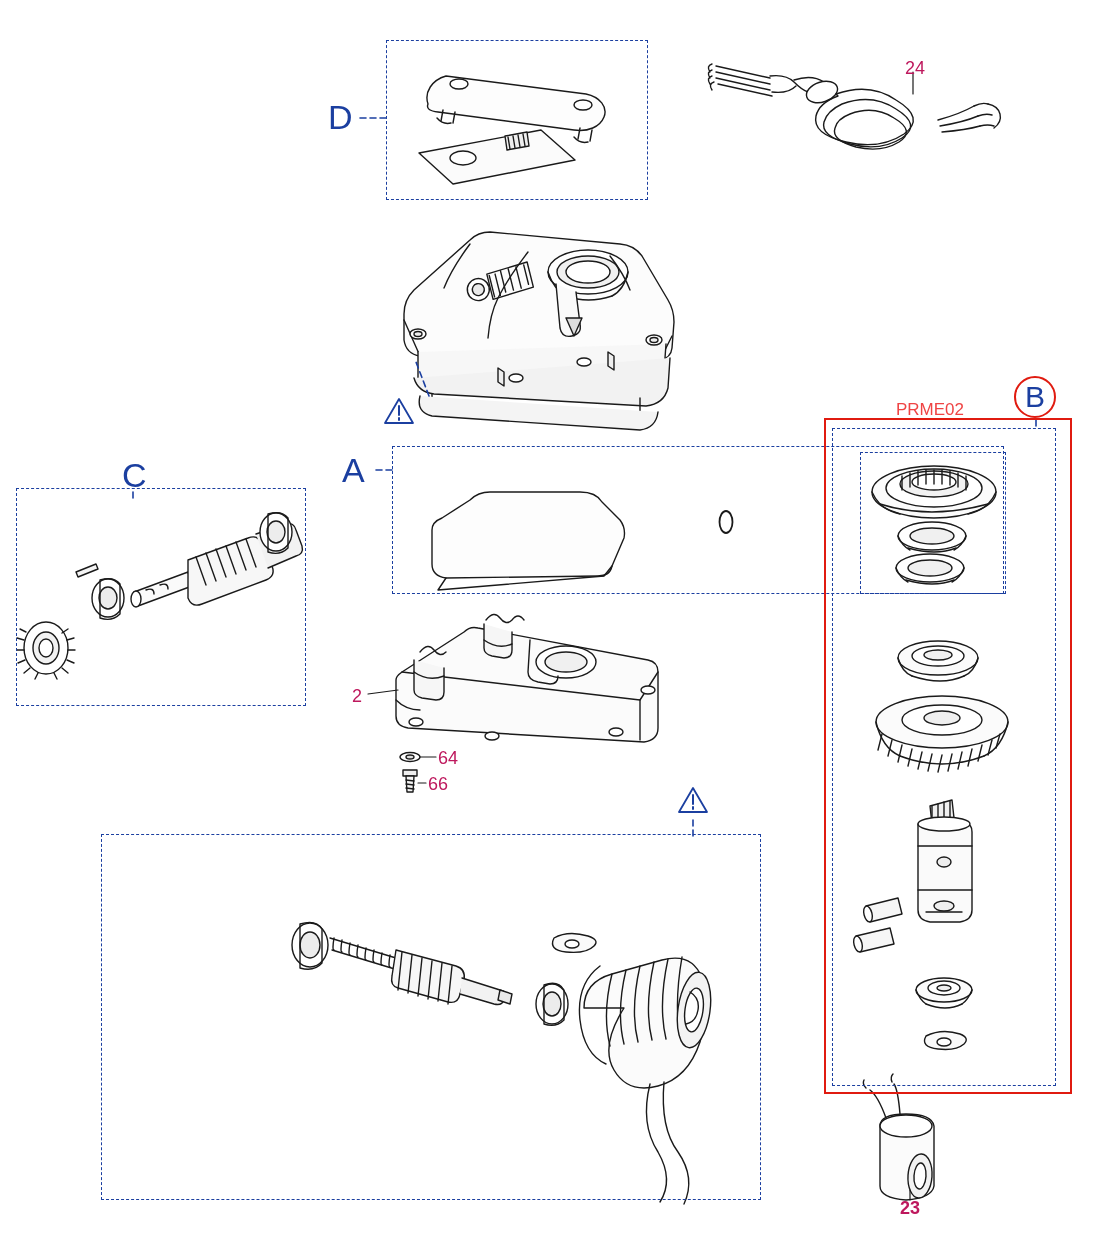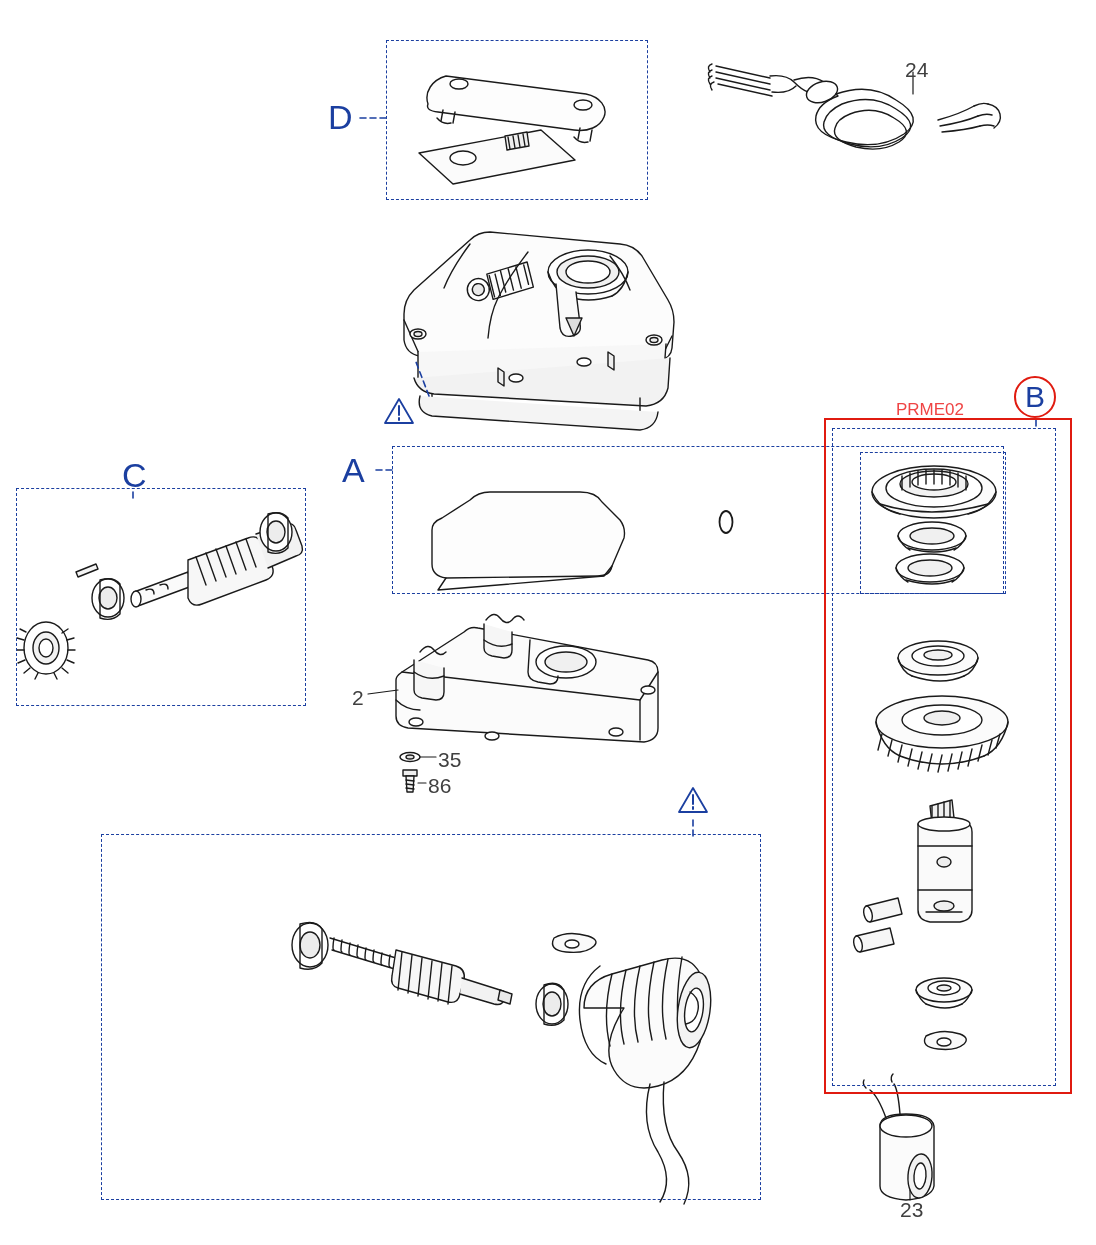--- a/index.html
+++ b/index.html
@@ -24,22 +24,22 @@
     font-weight: 400;
     line-height: 1;
     user-select: none;
   }
   .group-letter {
     font-size: 34px;
     color: #1b3fa0;
   }
   .partnum {
     position: absolute;
-    font-size: 21px;
-    color: #404040;
+    font-size: 18px;
+    color: #be185d;
     font-family: "Liberation Sans", sans-serif;
   }
   .dashbox {
     position: absolute;
     border: 1.6px dashed #1b3fa0;
     box-sizing: border-box;
   }
   .redbox {
     position: absolute;
     border: 2.4px solid #e01b10;
@@ -367,19 +367,19 @@
   <div class="label group-letter" style="left:122px; top:458px;">C</div>
 
   <div class="circle-b" style="left:1014px; top:376px;">B</div>
 
   <div class="code-label" style="left:896px; top:400px;">PRME02</div>
 
   <div class="partnum" style="left:905px; top:58px;">24</div>
 
   <div class="partnum" style="left:352px; top:686px;">2</div>
 
-  <div class="partnum" style="left:438px; top:748px;">35</div>
-
-  <div class="partnum" style="left:428px; top:774px;">86</div>
-
-  <div class="partnum" style="left:900px; top:1198px;">23</div>
+  <div class="partnum" style="left:438px; top:748px;">64</div>
+
+  <div class="partnum" style="left:428px; top:774px;">66</div>
+
+  <div class="partnum" style="left:900px; top:1198px;font-weight:bold;">23</div>
 
 </div>
 
 </body></html>

